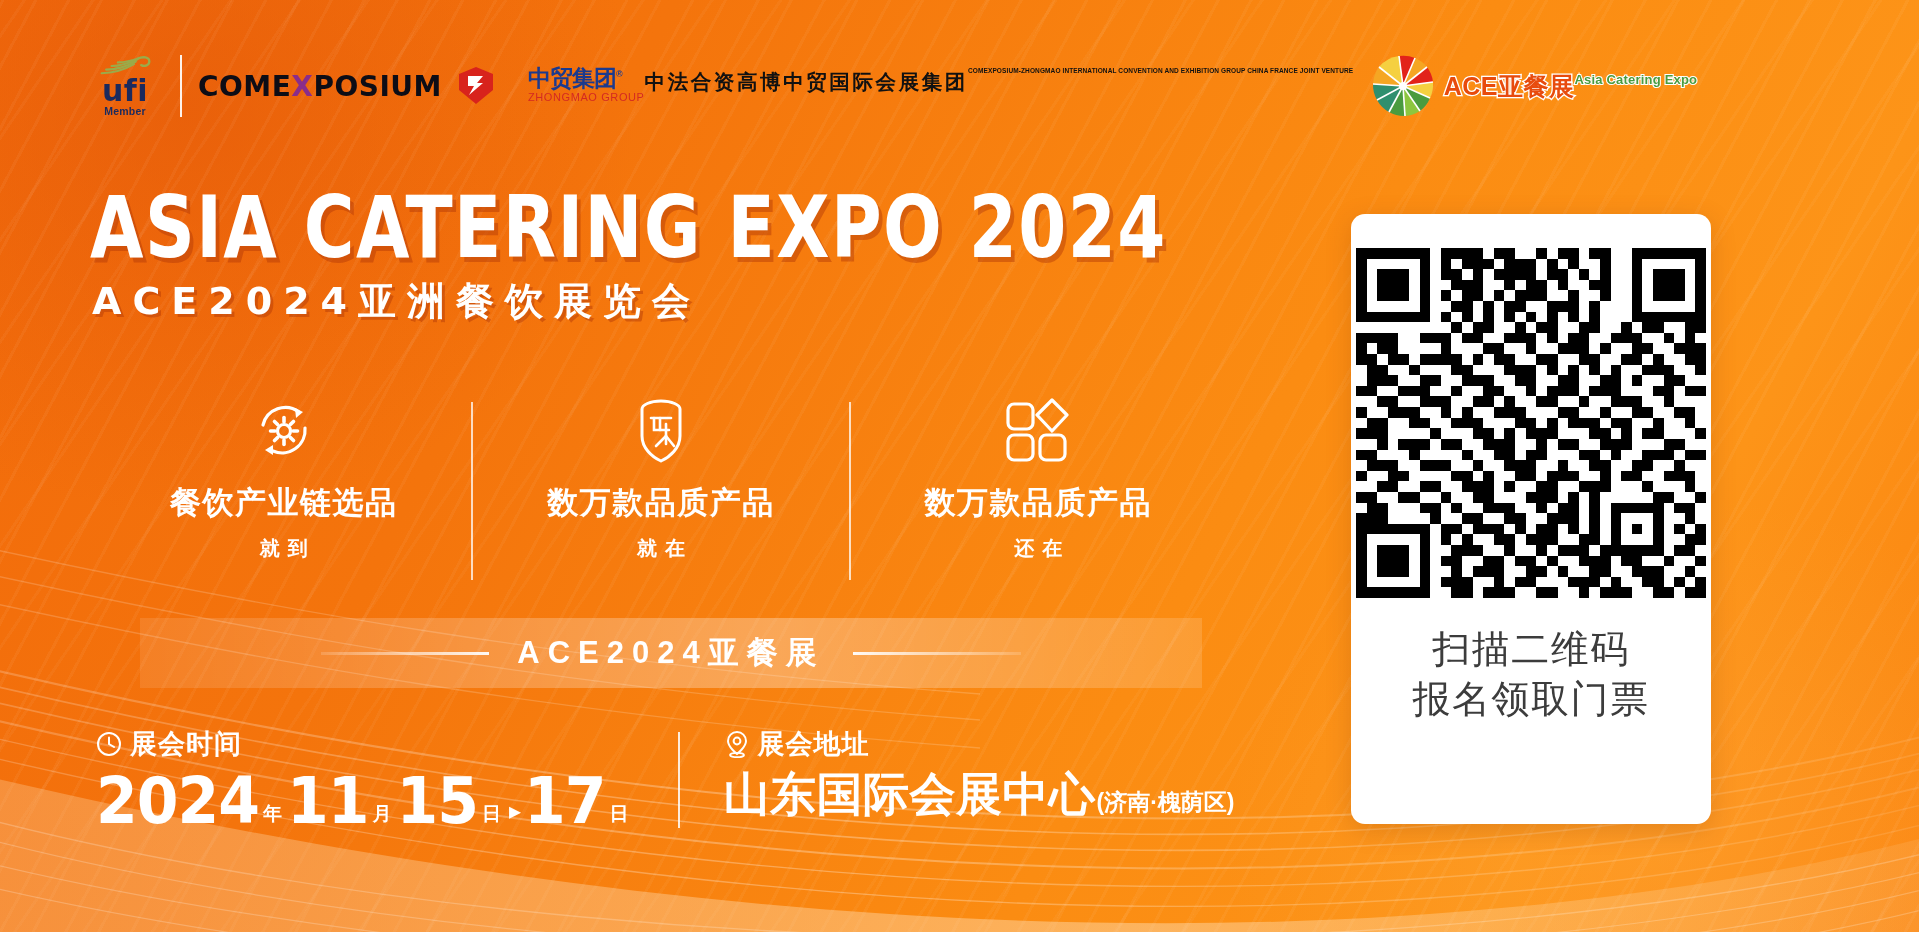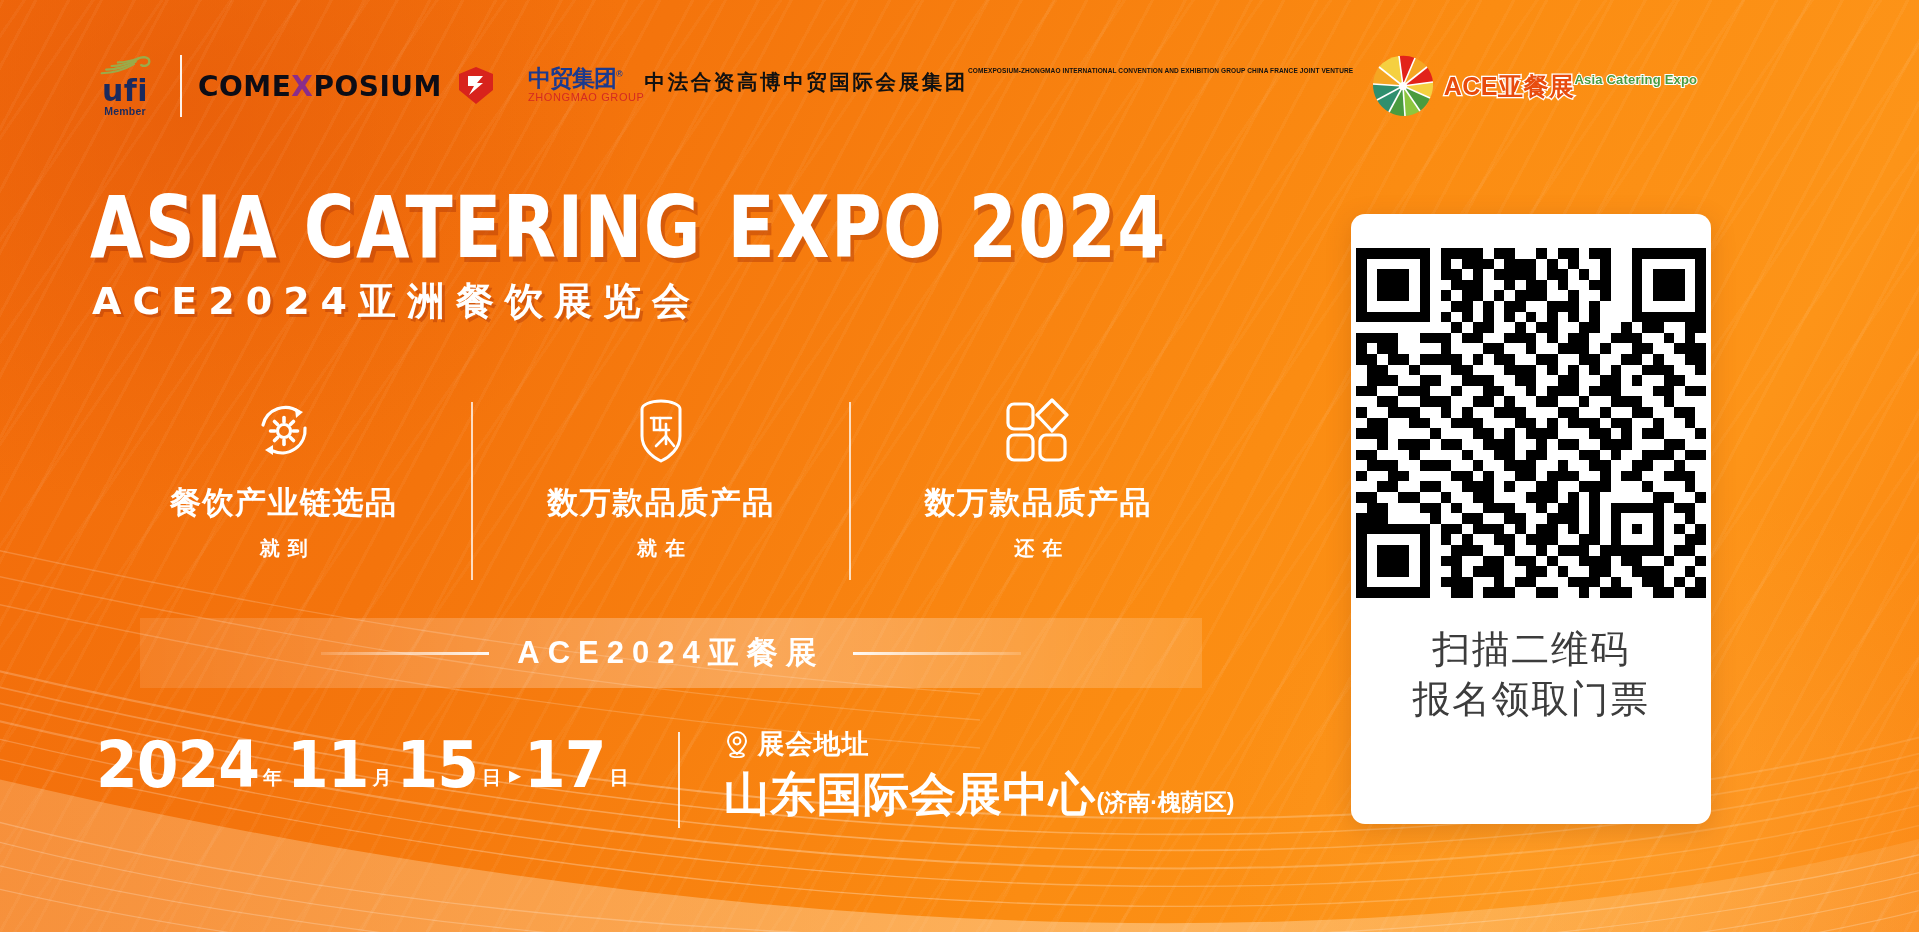--- a/index.html
+++ b/index.html
@@ -369,20 +369,27 @@
 
   <div class="ribbon">
     <div class="ribbon-rule left"></div>
     <div class="ribbon-text">ACE2024亚餐展</div>
     <div class="ribbon-rule right"></div>
   </div>
 
   <div class="info">
 
     <div class="info-col">
+      <div class="info-head">
+        <svg width="26" height="26" viewBox="0 0 26 26">
+          <circle cx="13" cy="13" r="11" fill="none" stroke="#ffffff" stroke-width="2"></circle>
+          <path d="M13,6.5 L13,13 L18,16" fill="none" stroke="#ffffff" stroke-width="2" stroke-linecap="round"></path>
+        </svg>
+        <span class="info-head-label">展会时间</span>
+      </div>
       <div class="date-line">
         <span class="big-num">2024</span>
         <span class="unit">年</span>
         <span class="big-num">11</span>
         <span class="unit">月</span>
         <span class="big-num">15</span>
         <span class="unit">日</span>
         <span class="arrow-ico">▸</span>
         <span class="big-num">17</span>
         <span class="unit">日</span>

